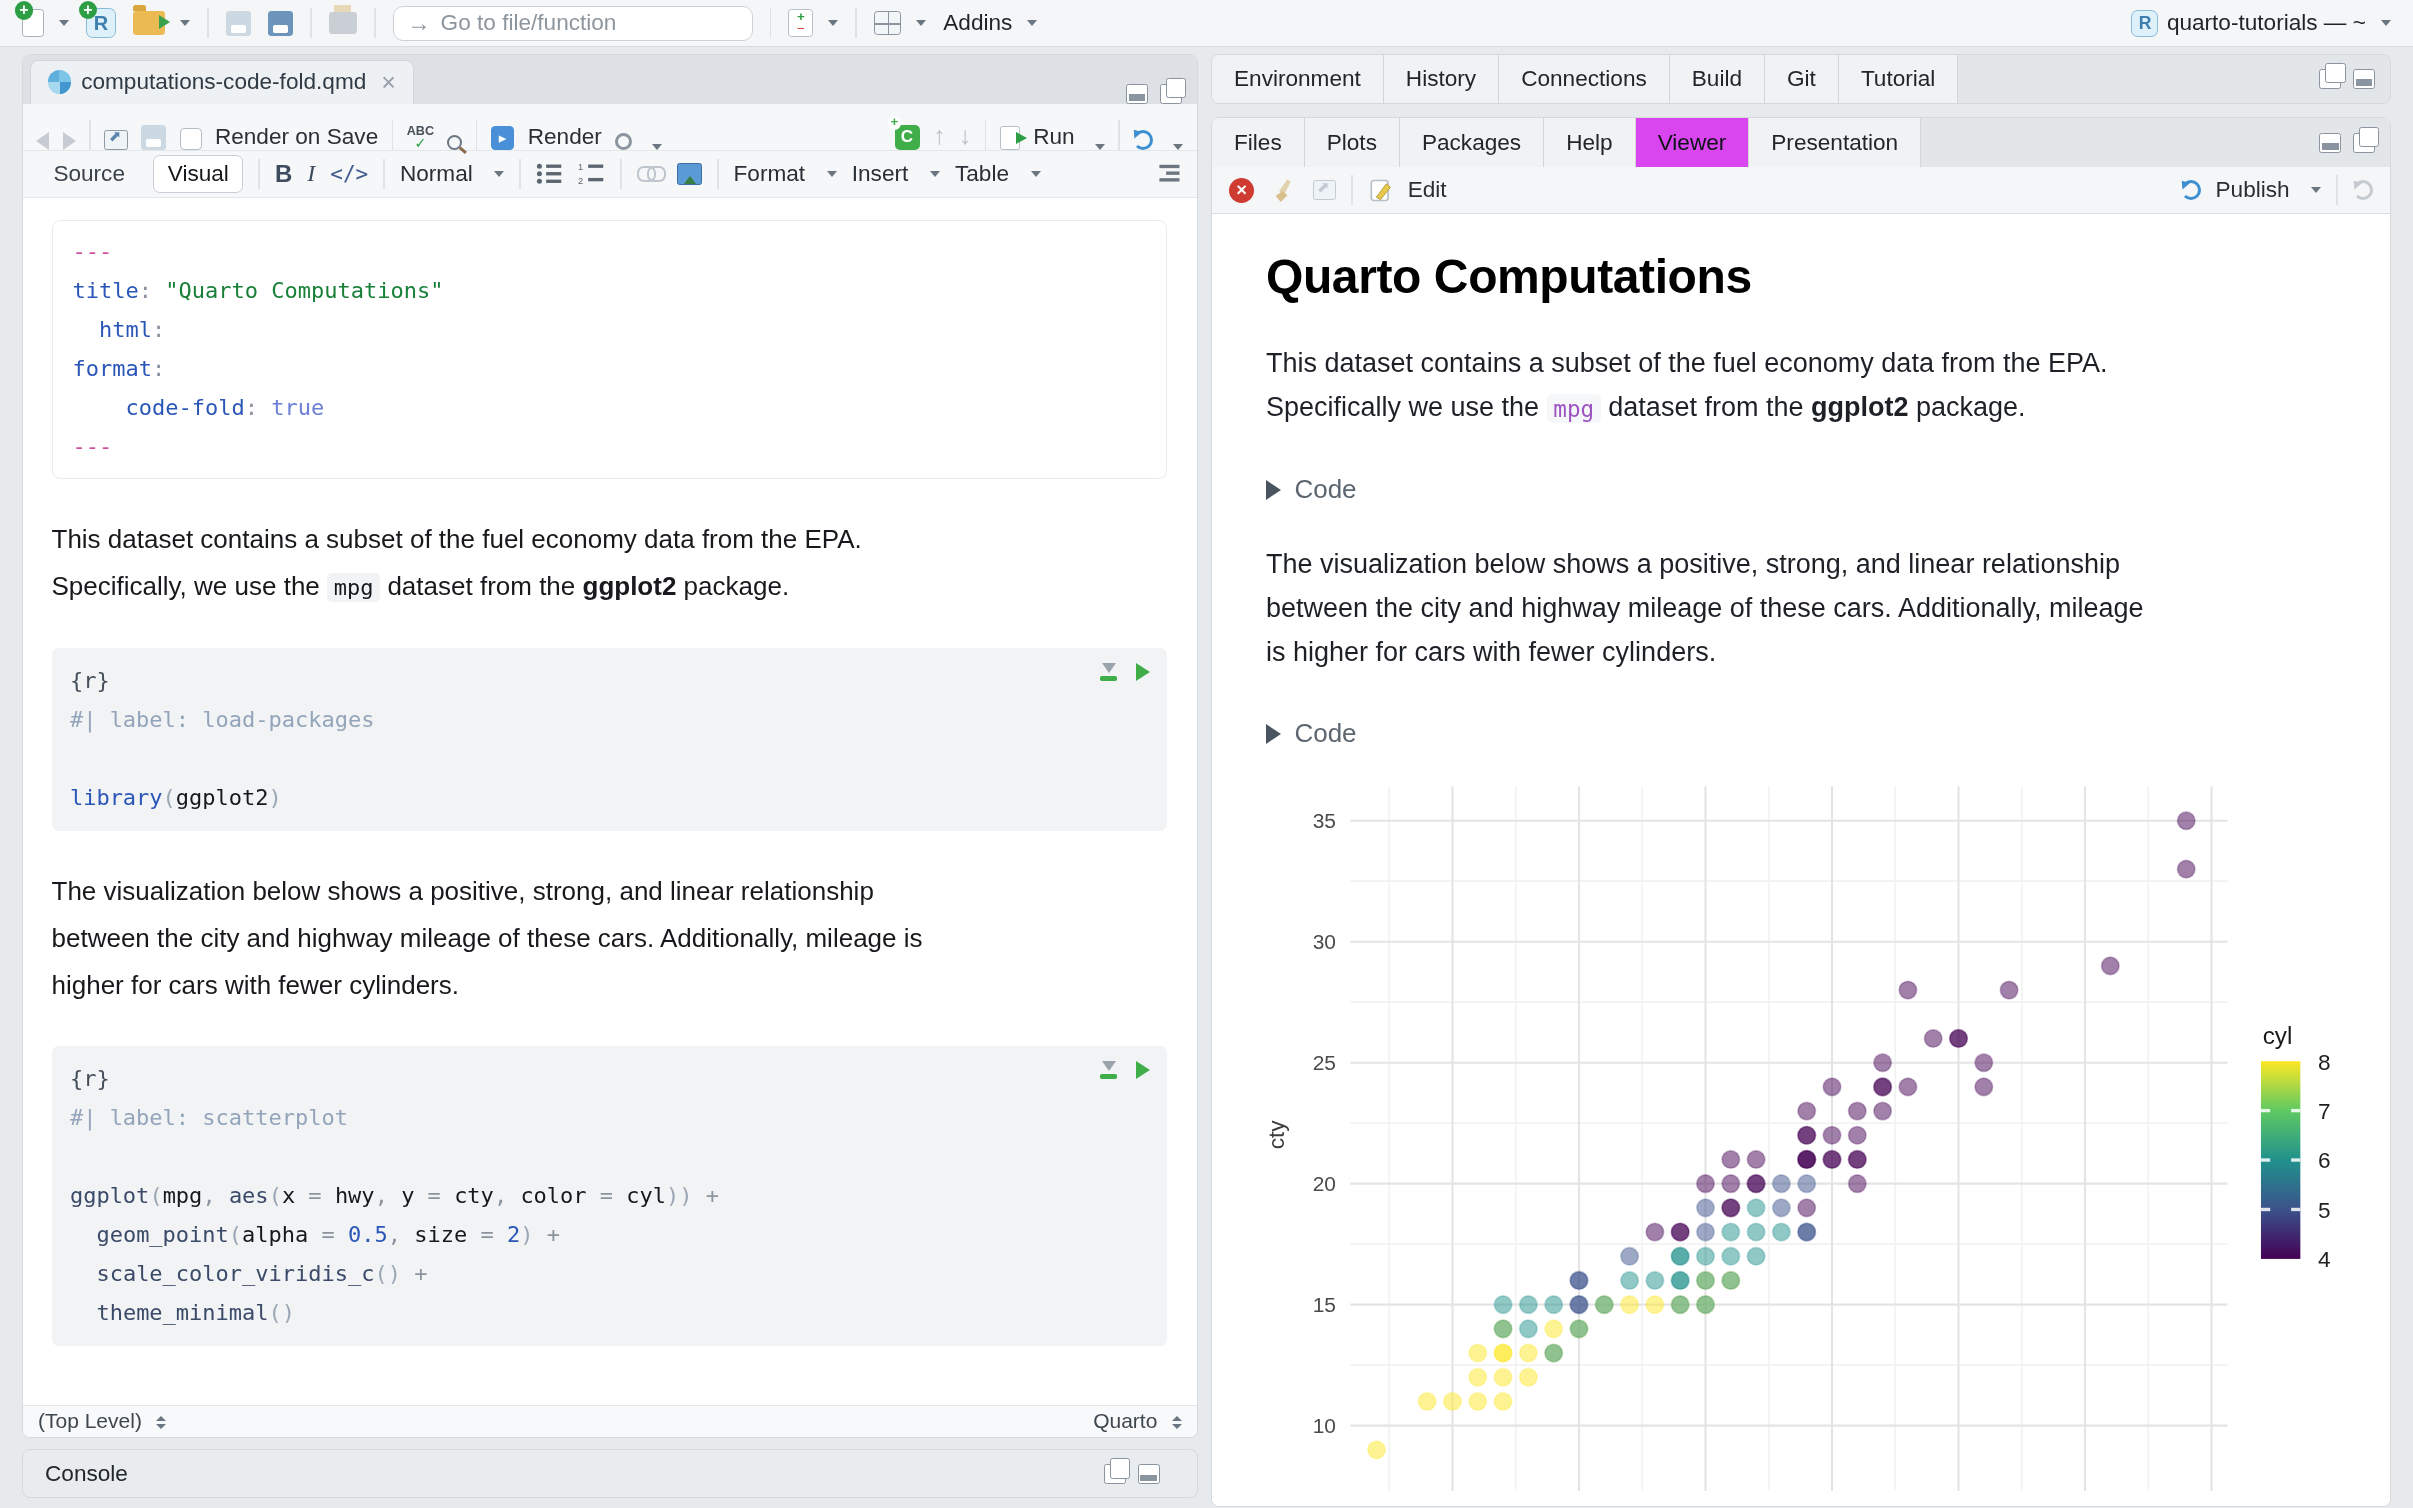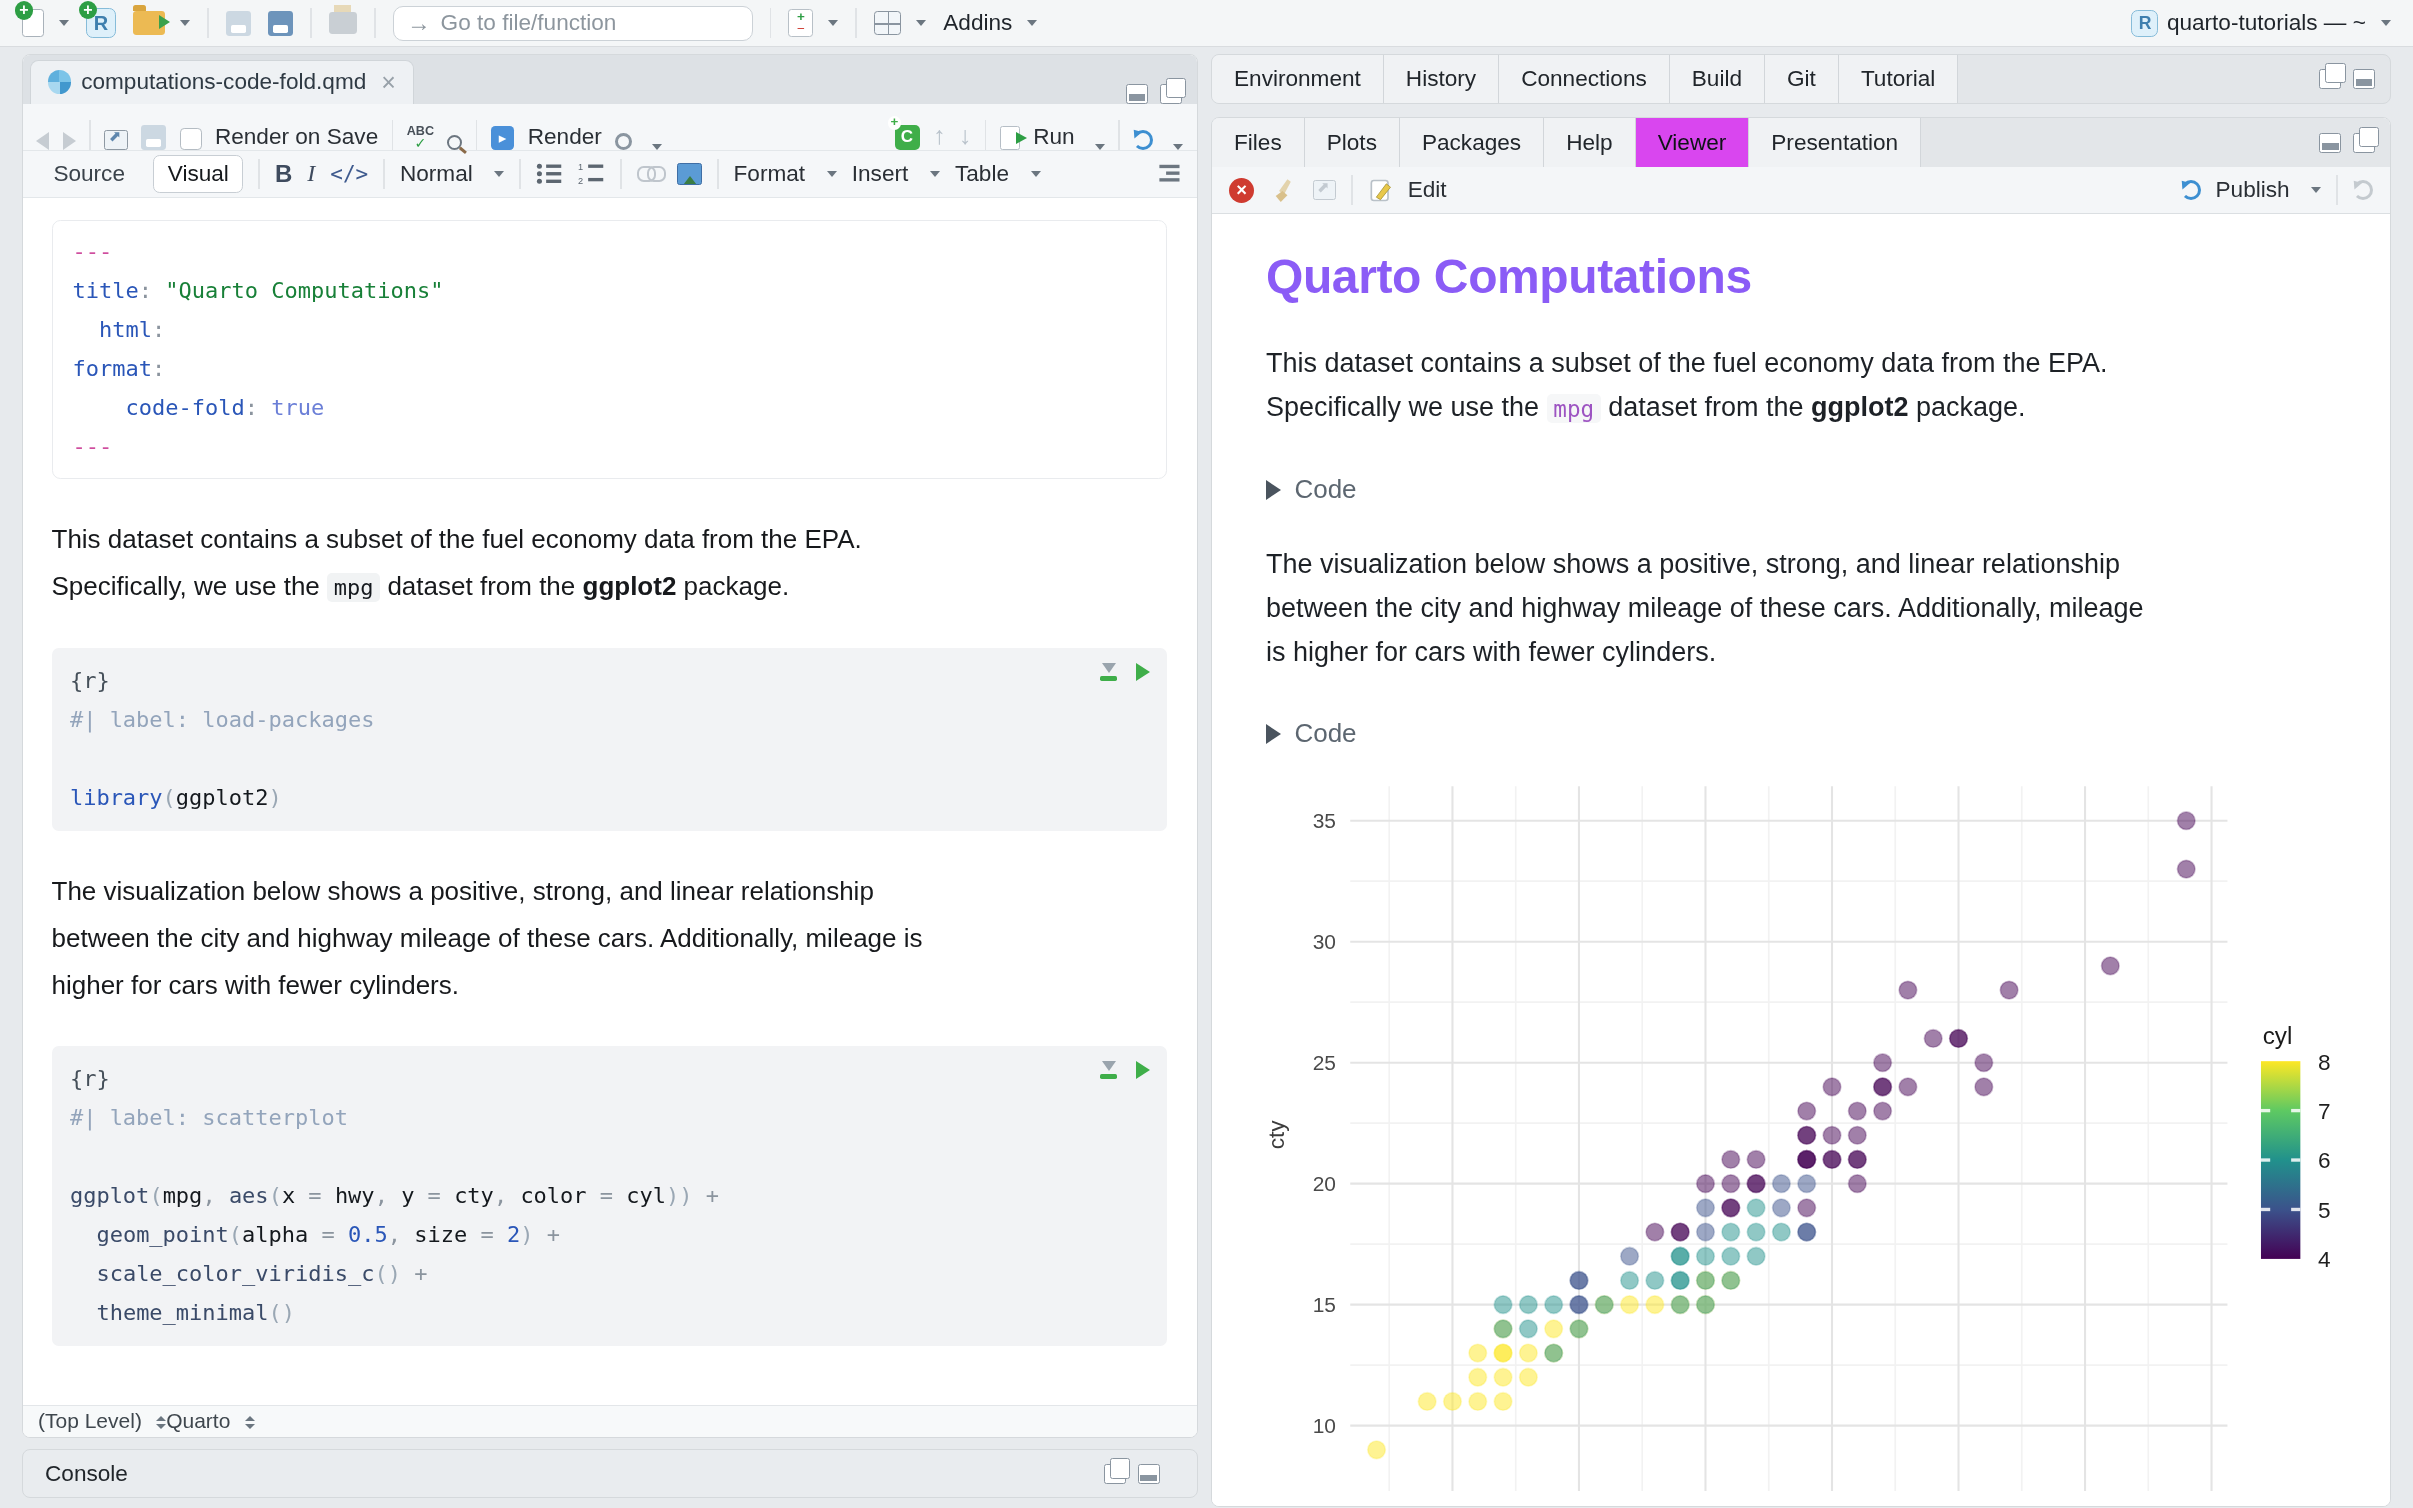--- a/index.html
+++ b/index.html
@@ -129,42 +129,42 @@
   code.icode { font-family:"DejaVu Sans Mono",monospace; font-size:22px; background:#f1f3f4; border-radius:5px; padding:1.7px 6.7px; color:#14181d;}
   .chunk { width:1115px; background:#f2f3f5; border-radius:6.7px; padding:13.4px 18.4px; margin-top:37px; position:relative;
     font-size:22px; line-height:39px; }
   .chunk-icons { position:absolute; top:15px; right:17px; display:flex; gap:18.4px; align-items:center;}
   .ic-runabove { display:flex; flex-direction:column; align-items:center; gap:2.5px;}
   .ic-runabove .tri { width:0;height:0;border-left:7.5px solid transparent;border-right:7.5px solid transparent;border-top:10px solid #9aa4ad;}
   .ic-runabove .bar { width:17px; height:5px; background:#3fae49; border-radius:1.7px;}
   .ic-play { width:0;height:0;border-top:9.2px solid transparent;border-bottom:9.2px solid transparent;border-left:14.2px solid #3fae49;}
 
   .ed-status { height:32px; border-top:0.8px solid #e3e6e9; background:#f7f9fa; display:flex; align-items:center;
-    justify-content:flex-start; padding:0 15px; font-size:21px; color:#3f474e; }
+    justify-content:space-between; padding:0 15px; font-size:21px; color:#3f474e; }
   .sorticon { display:inline-flex; flex-direction:column; gap:2.5px; margin-left:8.4px; vertical-align:middle;}
   .sorticon b { width:0;height:0;border-left:5px solid transparent;border-right:5px solid transparent;border-bottom:5.9px solid #6b7680;}
   .sorticon i { width:0;height:0;border-left:5px solid transparent;border-right:5px solid transparent;border-top:5.9px solid #6b7680;}
 
   .console-pane { margin-top:11.7px; height:49px; background:#e9ecef; display:flex; align-items:center; padding:0 22px; }
   .console-title { font-size:22.6px; color:#21262b; }
 
   
   .env-pane { height:50px; background:#e3e6e9; display:flex; align-items:stretch; }
   .rtab { display:flex; align-items:center; padding:0 22px; font-size:22.6px; color:#21262b;
     background:#f0f2f4; border-right:0.8px solid #d2d6da; }
   .view-pane { margin-top:13.4px; flex:1; display:flex; flex-direction:column; }
   .files-strip { height:49px; background:#e3e6e9; display:flex; align-items:stretch; }
   .rtab.active { background:#d946ef; color:#0f1317; }
   .view-toolbar { height:47px; background:#f4f6f8; border-bottom:1.7px solid #dbdfe2; display:flex; align-items:center;
     gap:15px; padding:0 17px; }
   .ic-stop { width:25px; height:25px; background:#cf3b30; border-radius:50%; color:#fff; font-size:18.4px; font-weight:bold;
     display:flex; align-items:center; justify-content:center; }
   .view-content { flex:1; background:#fff; position:relative; overflow:hidden; }
   .doc { padding:22px 0 0 54px; }
-  .doc h1 { margin-top:13.4px; font-size:48px; font-weight:600; color:#8b5cf6; letter-spacing:-0.4px; }
+  .doc h1 { margin-top:13.4px; font-size:48px; font-weight:600; color:#000000; letter-spacing:-0.4px; }
   .doc .para { margin-top:37px; font-size:27px; line-height:44px; color:#1d2126; }
   .doc .para .nowrap { white-space:nowrap; display:block; }
   .doc code.icode { color:#9d54c2; background:#f6f7f8; font-size:22.6px; }
   .fold { margin-top:44px; display:flex; align-items:center; gap:13.4px; color:#5c6670; font-size:26px; }
   .fold .ftri { width:0;height:0;border-top:10px solid transparent;border-bottom:10px solid transparent;border-left:15px solid #4a545e;}
   #plot { display:block; margin-top:34px; }
 
   
   .svgic { display:inline-flex; }
 </style>

